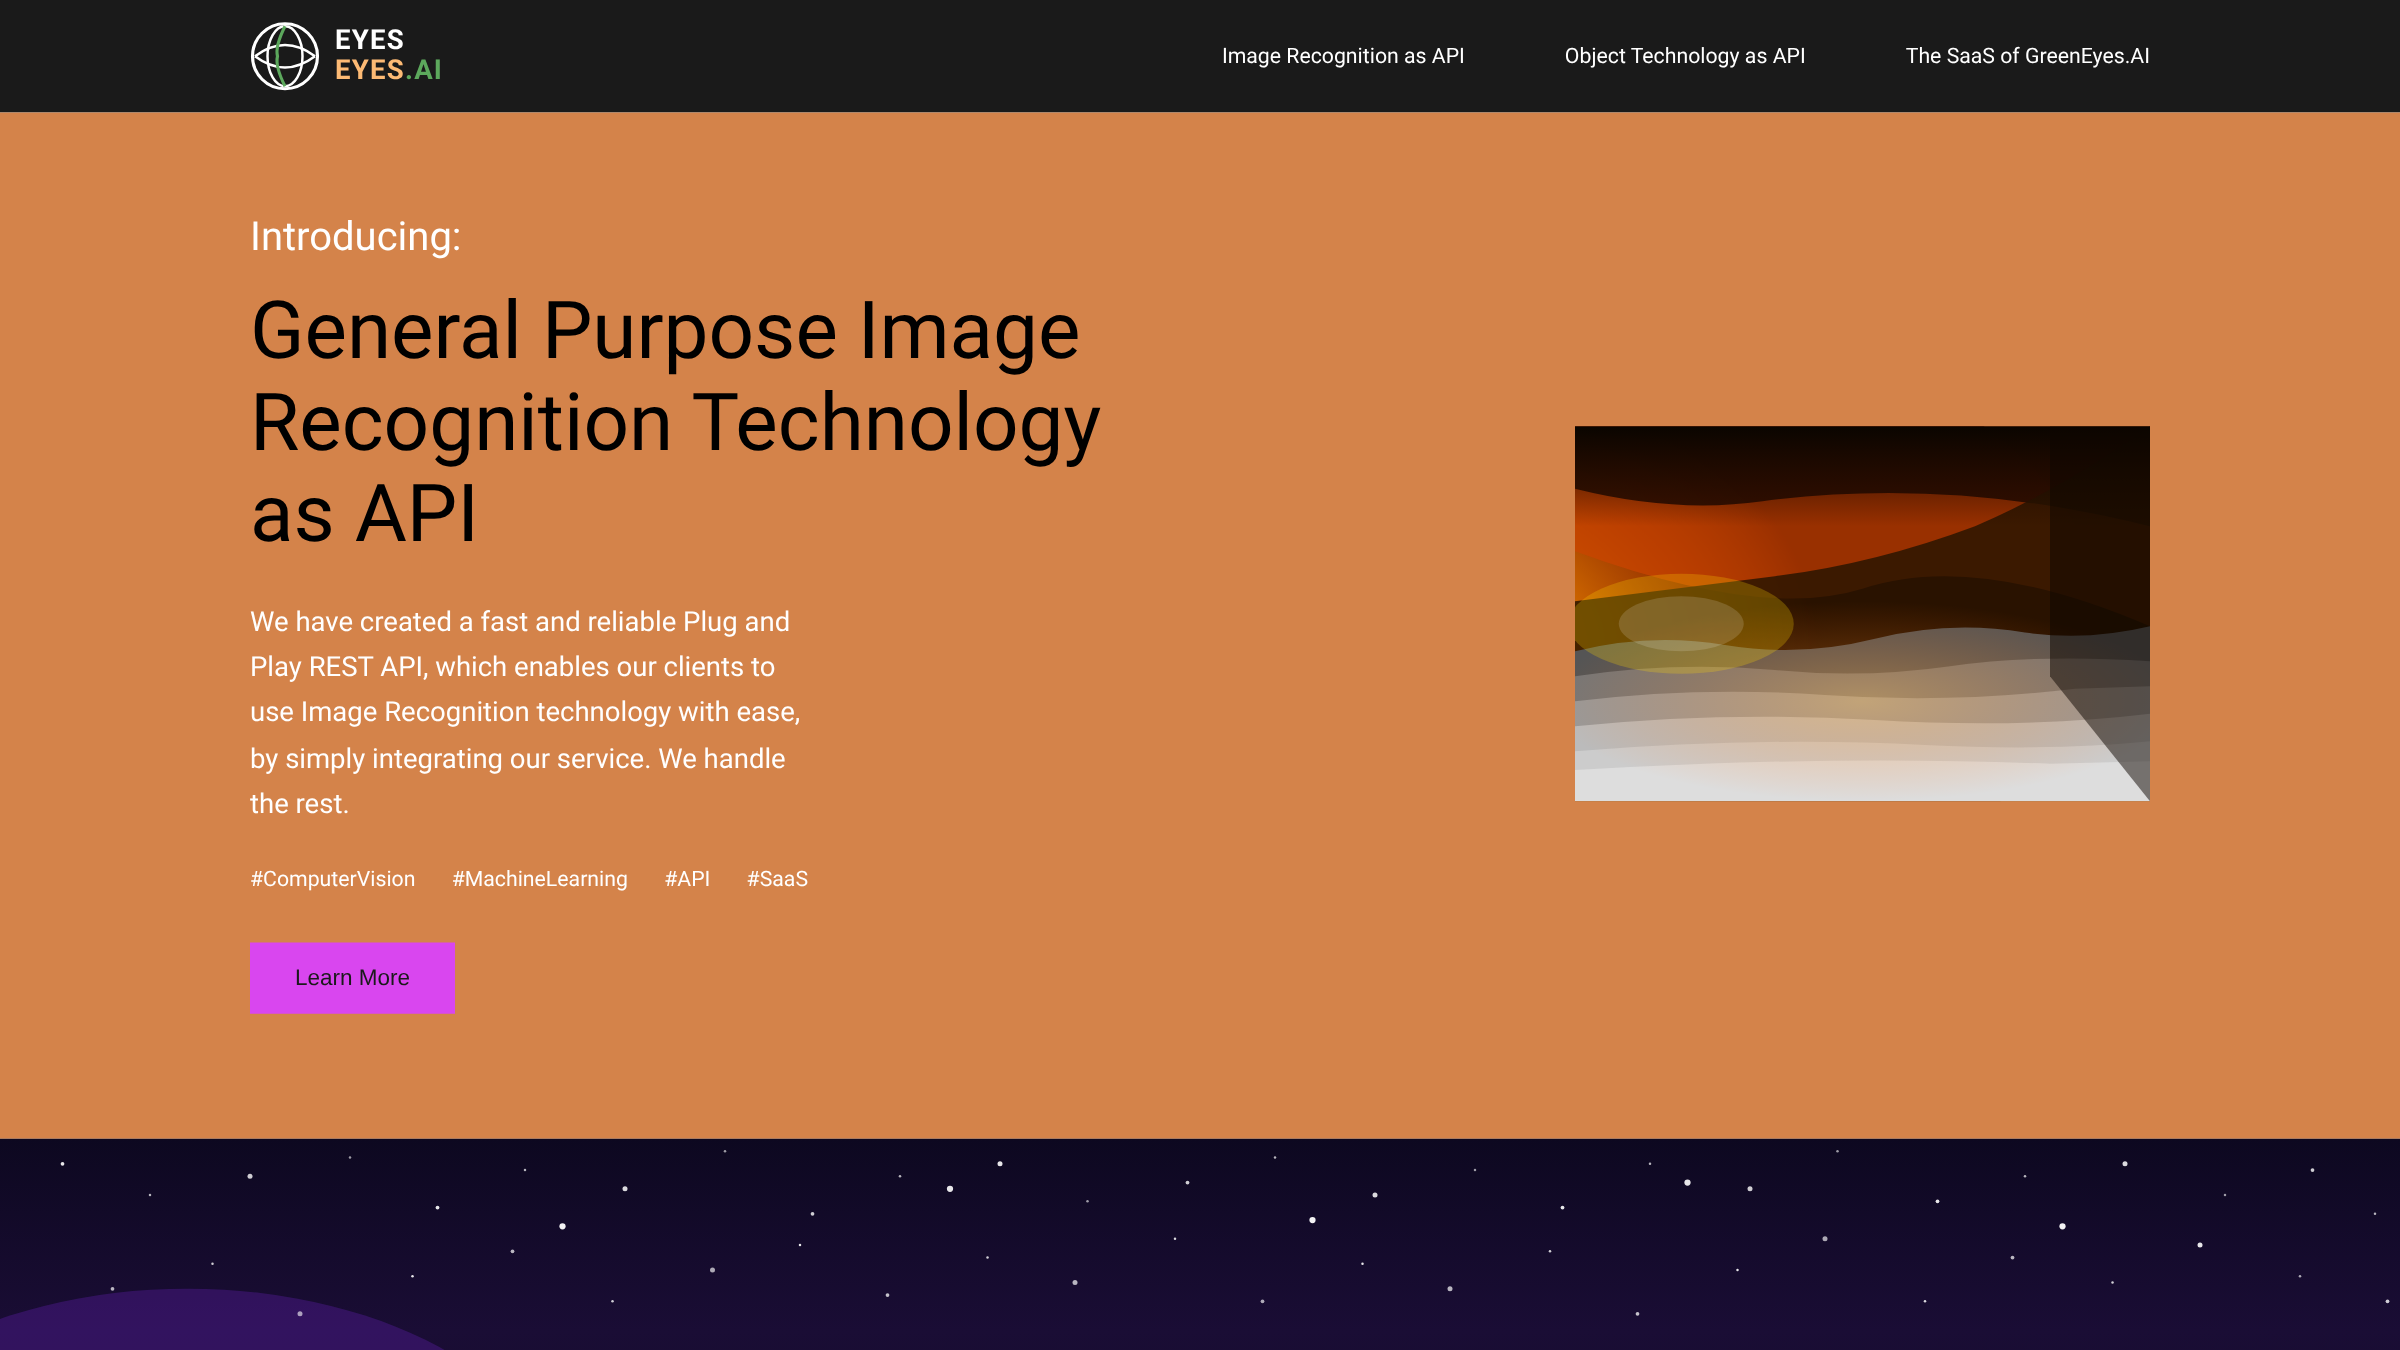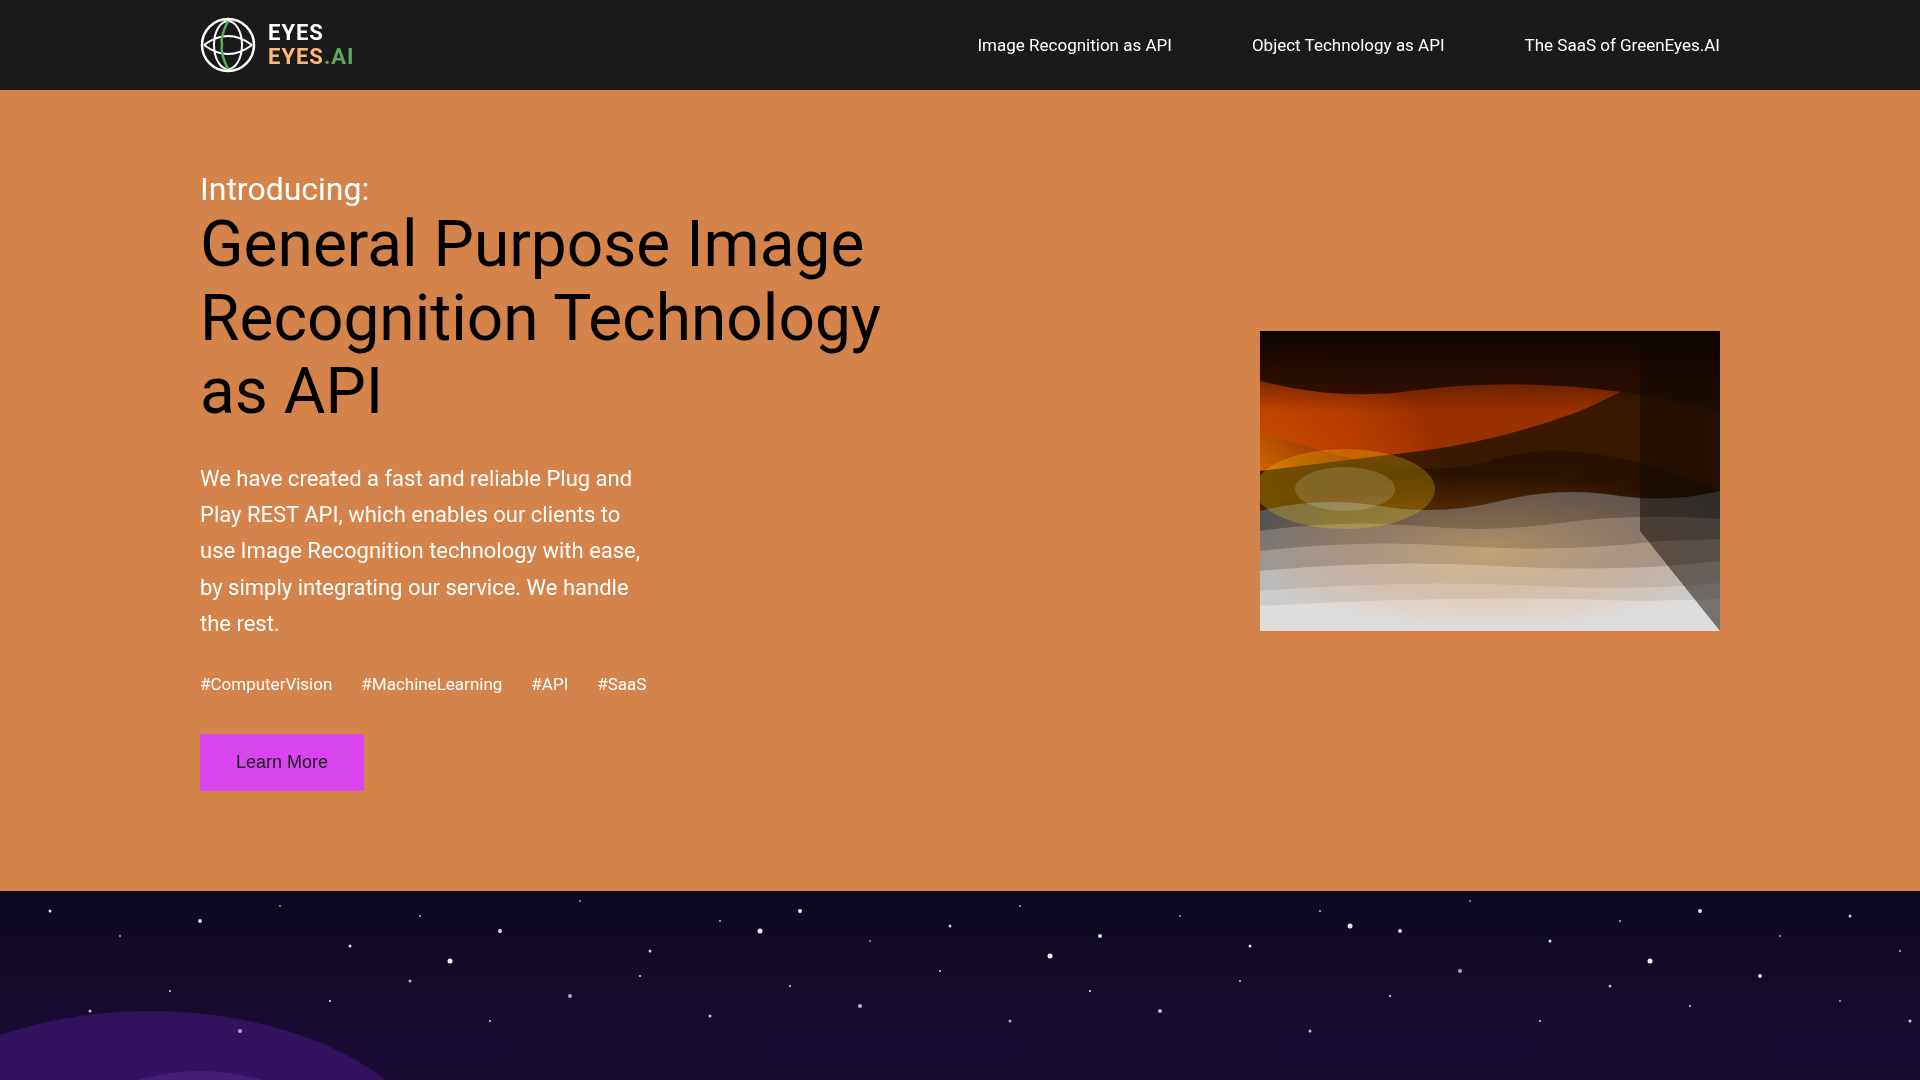--- a/index.html
+++ b/index.html
@@ -85,21 +85,21 @@
 
     .hero-content {
       max-width: 700px;
       flex: 1;
     }
 
     .hero-intro {
       color: #ffffff;
       font-size: 32px;
       font-weight: 400;
-      margin-bottom: 0;
+      margin-bottom: 20px;
     }
 
     .hero-title {
       color: #000000;
       font-size: 64px;
       font-weight: 400;
       line-height: 1.15;
       margin-bottom: 32px;
     }
 

